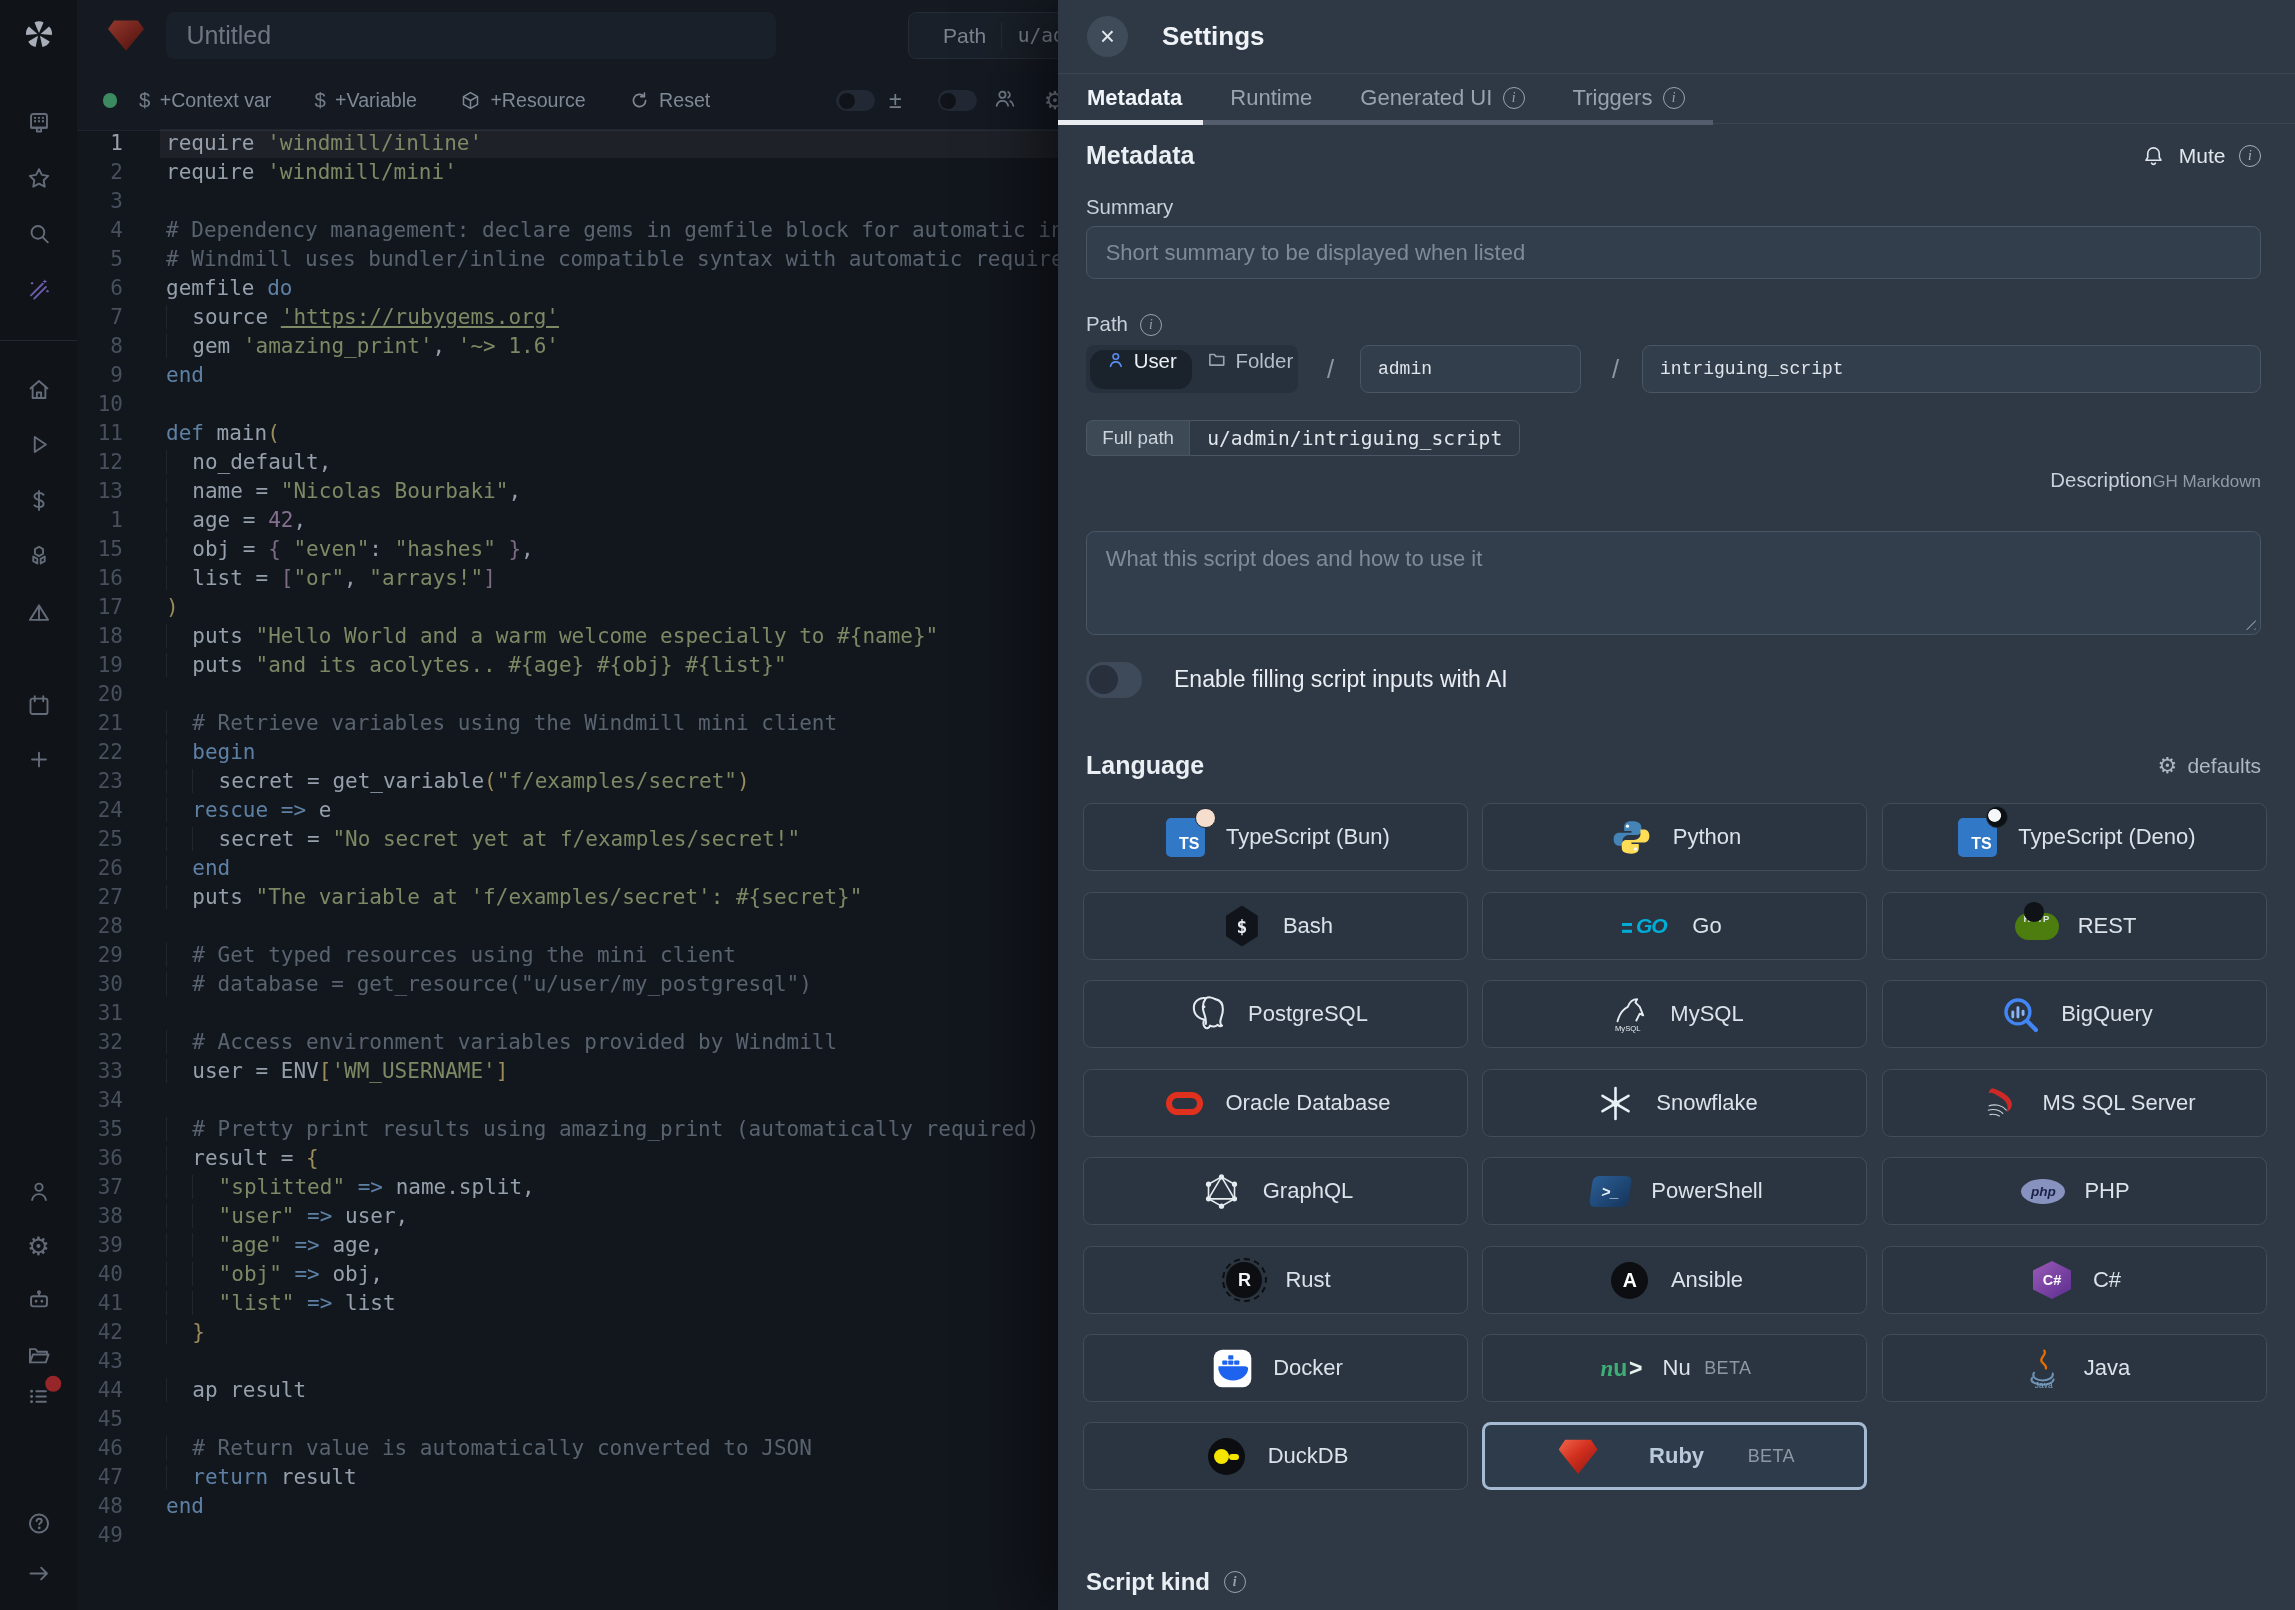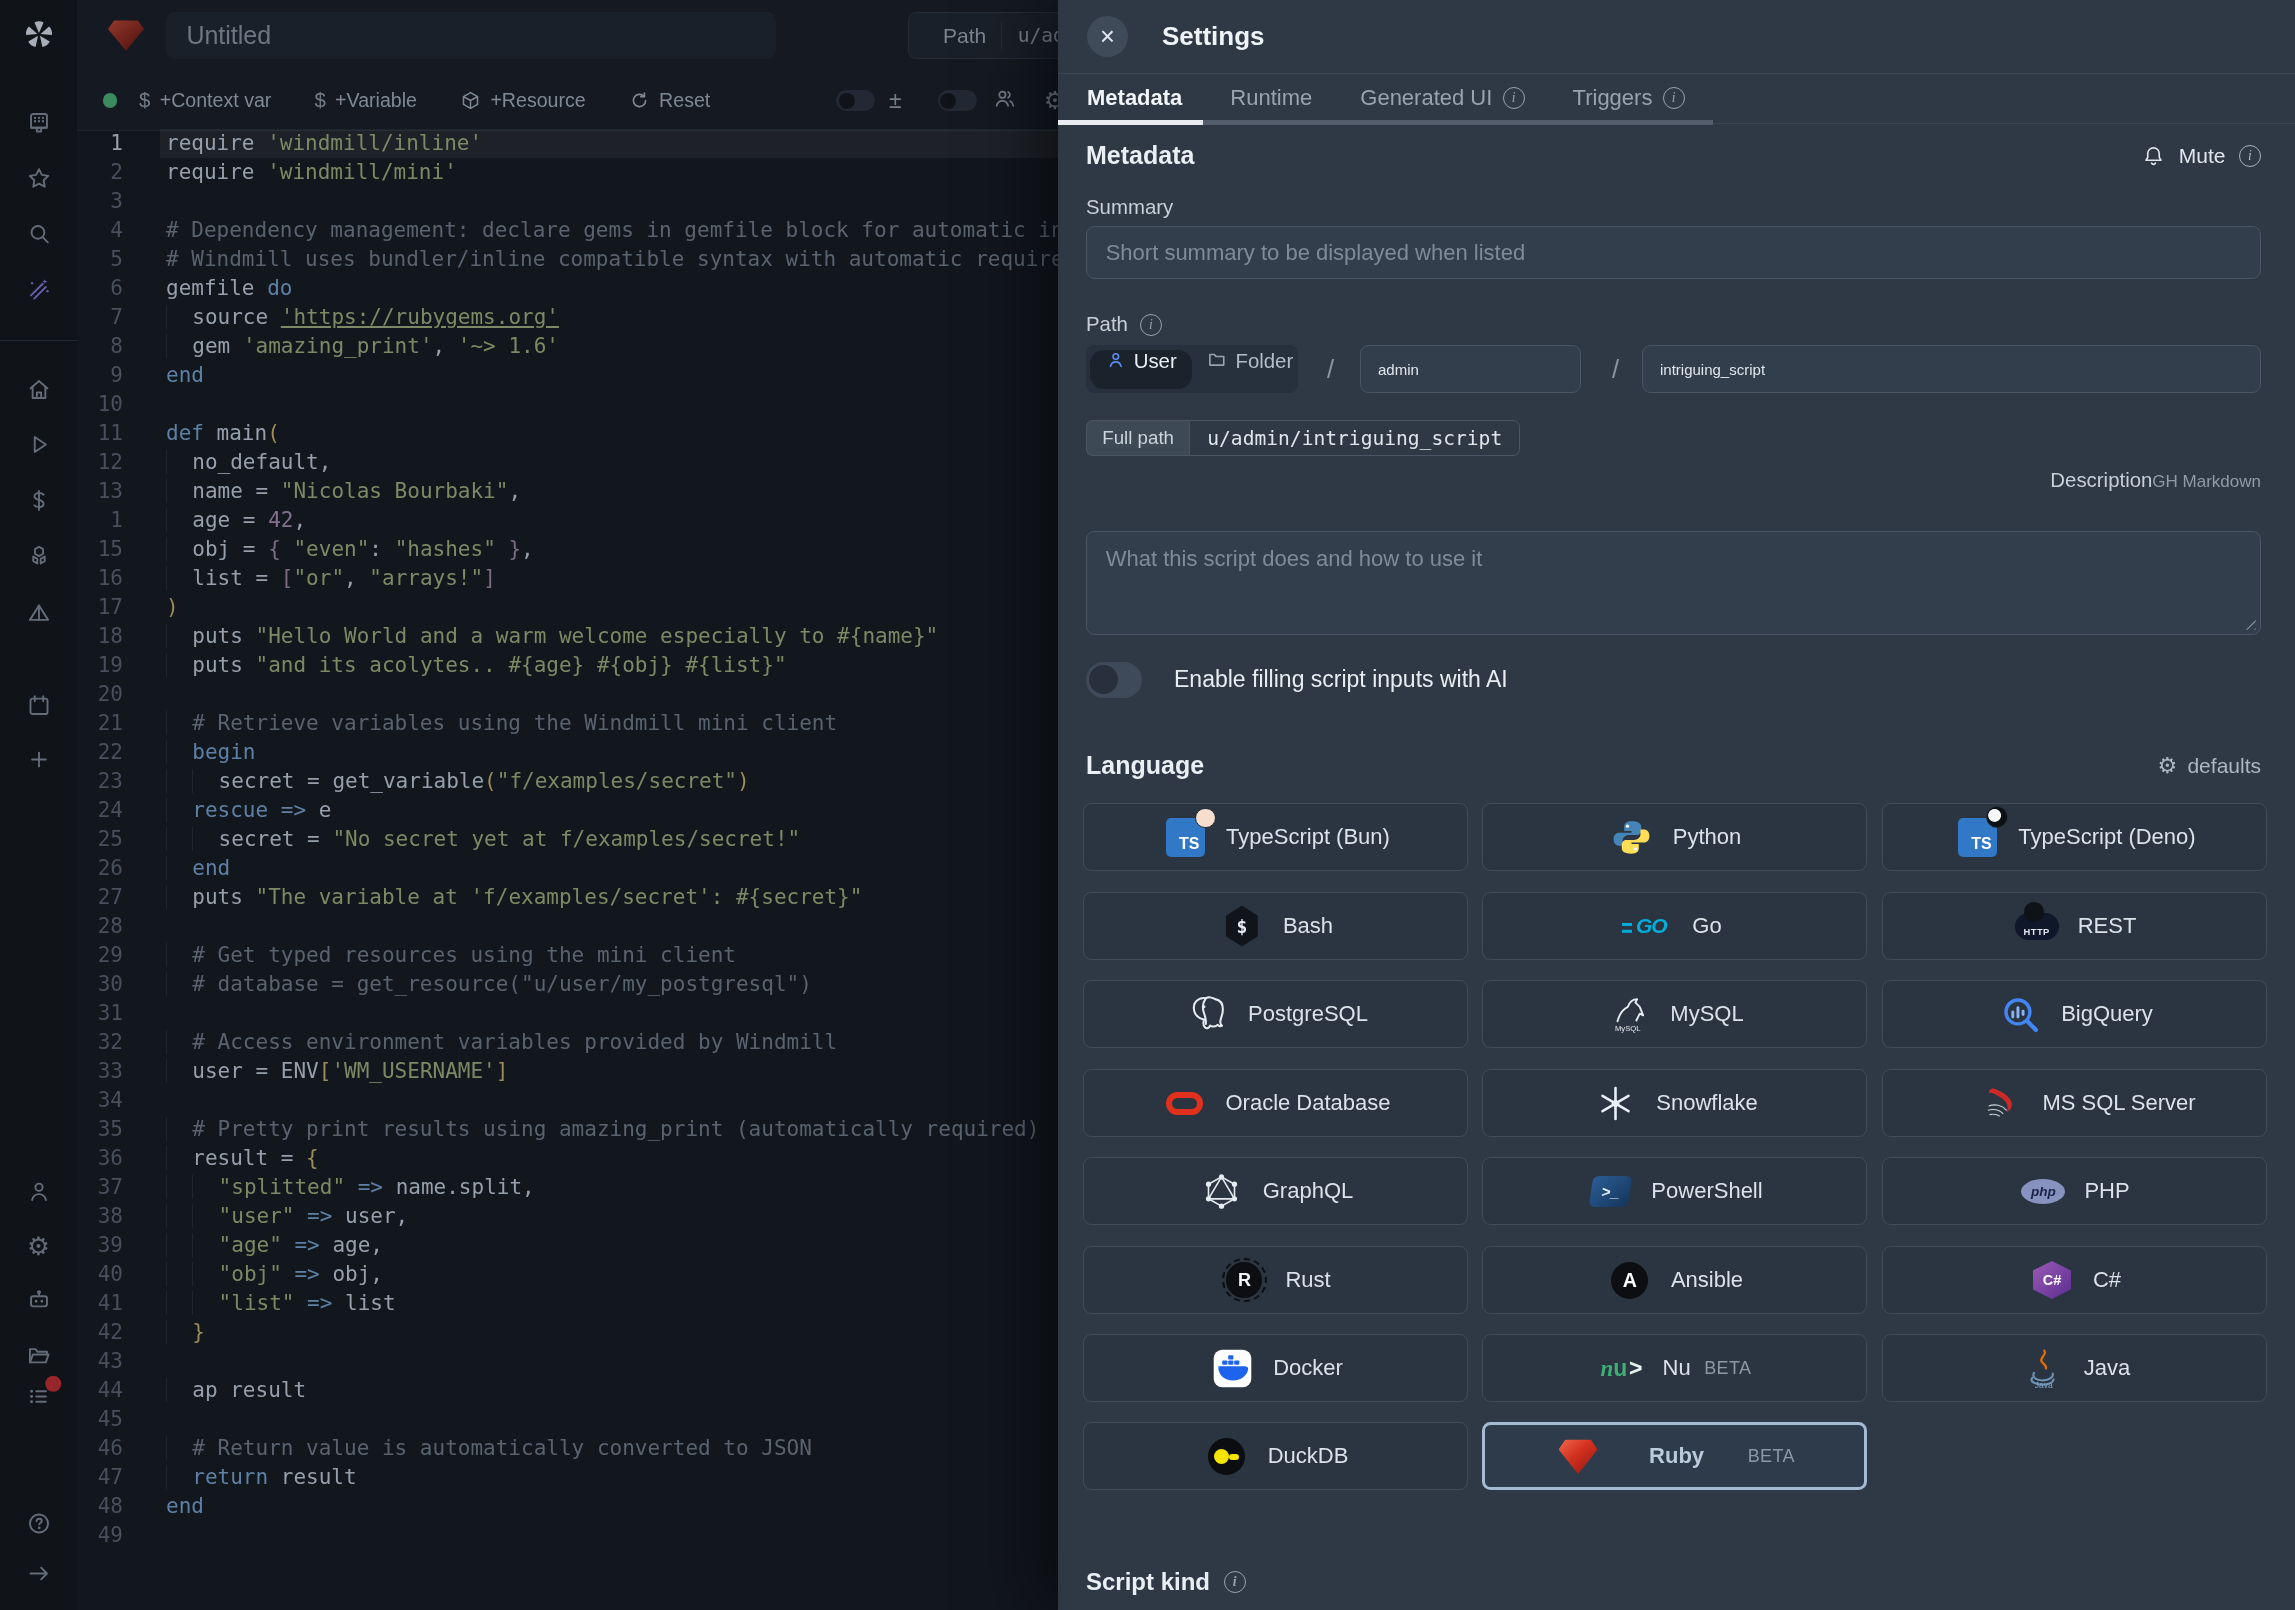--- a/index.html
+++ b/index.html
@@ -75,21 +75,21 @@
   .path-row{top:345px;height:48px}
   .seg{position:absolute;left:0;top:0;width:212px;height:48px;background:#27313d;border-radius:8.5px;display:flex;align-items:center;padding:0 4.3px;box-sizing:border-box}
   .seg-opt{height:39px;display:flex;gap:8.5px;padding:0 15.3px;border-radius:14px;color:#b3bdc8;font-size:20.4px;cursor:pointer}
   .seg-opt.selected{background:#1a222c;color:#eaeff4}
   .seg-opt.selected .seg-ic{color:#5b8def}
   .seg-ic{color:#97a2ae;display:inline-flex}
   .slash{position:absolute;top:0;height:48px;display:flex;align-items:center;font-size:25.5px;color:#8d97a3}
   .slash.s1{left:241px}.slash.s2{left:526px}
   .inp.owner{position:absolute;left:274px;top:0;width:221px;height:48px;display:flex;align-items:center;padding:0 17px}
   .inp.name{position:absolute;left:556px;top:0;right:0;height:48px;display:flex;align-items:center;padding:0 17px}
-  .inp .val{font-family:Liberation Sans, sans-serif;font-size:15px;color:#e0e6ec}
+  .inp .val{font-family:Liberation Mono, monospace;font-size:18px;color:#e0e6ec}
   .fullpath{top:420px;height:36px;display:inline-flex;align-items:stretch;right:auto}
   .fp-chip{display:flex;align-items:center;padding:0 15.3px;background:#3d4955;color:#ccd4dc;font-size:18.7px;border:0.9px solid #4a5665;border-right:none;border-radius:6.8px 0 0 6.8px}
   .fp-val{display:flex;align-items:center;padding:0 17px;border:0.9px solid #4a5665;border-radius:0 6.8px 6.8px 0;font-family:"DejaVu Sans Mono",monospace;font-size:19.6px;color:#dfe5eb}
   .l-desc-row{top:469px;display:flex;justify-content:flex-end;align-items:flex-end}
   .gh{font-size:17px;color:#8f9aa6}
   .desc{top:531px;height:104px;padding:13.6px 18.7px;position:absolute}
   .rsz{position:absolute;right:4.3px;bottom:4.3px;width:15.3px;height:15.3px;clip-path:polygon(100% 0,100% 100%,0 100%);background:repeating-linear-gradient(315deg,#72808f 0 1.7px,transparent 1.7px 6px)}
   .ai-row{top:661px;height:37px;display:flex;align-items:center;gap:32px}
   .tgl2{width:56px;height:36px;border-radius:18px;background:#3e4a59;position:relative;flex:none;cursor:pointer}
   .tgl2 i{position:absolute;left:3.4px;top:3.4px;width:29px;height:29px;border-radius:50%;background:#27303c}
@@ -105,21 +105,21 @@
   .lc-beta{font-size:18px;color:#8d98a4;margin-left:13.6px;letter-spacing:0.4px}
   .script-kind{top:1568px;display:flex;align-items:center;gap:13.6px;font-size:24px;font-weight:700;color:#eaeff4}
 
   
   .ic-ts{width:39px;height:39px;background:#3178C6;border-radius:5.1px;color:#fff;font-weight:700;font-size:16px;display:flex;align-items:flex-end;justify-content:flex-end;padding:0 5.1px 3.4px 0;box-sizing:border-box}
   .bun-badge{position:absolute;top:-5.1px;right:-6.8px;width:20.4px;height:20.4px;border-radius:50%;background:#f6dece;border:1.7px solid #222a33;box-sizing:border-box}
   .deno-badge{position:absolute;top:-6.8px;right:-6.8px;width:22px;height:22px;border-radius:50%;background:radial-gradient(circle at 38% 42%,#f5f7f9 0 6px,#0d1014 6.8px);border:1.7px solid #222a33;box-sizing:border-box}
   .ic-bash{width:37px;height:41px;background:#11151b;color:#e6ebf1;clip-path:polygon(50% 0,93% 25%,93% 75%,50% 100%,7% 75%,7% 25%);display:flex;align-items:center;justify-content:center;font-family:"DejaVu Sans Mono",monospace;font-weight:700;font-size:18px}
   .ic-go{color:#00ADD8;font-style:italic;font-weight:700;font-size:21px;letter-spacing:-0.9px;position:relative}
   .ic-go::before{content:"";position:absolute;left:-13.6px;top:9.4px;width:9.4px;height:2.6px;background:#00ADD8;box-shadow:0 6.8px 0 #00ADD8}
-  .ic-rest{width:44px;height:27px;background:#0f172a;border-radius:13.6px;position:relative;display:flex;align-items:flex-end;justify-content:center;color:#dfe5ec;font-size:9.4px;font-weight:700;letter-spacing:0.4px;padding-bottom:3px;box-sizing:border-box}
+  .ic-rest{width:44px;height:27px;background:#4d7c0f;border-radius:13.6px;position:relative;display:flex;align-items:flex-end;justify-content:center;color:#dfe5ec;font-size:9.4px;font-weight:700;letter-spacing:0.4px;padding-bottom:16px;box-sizing:border-box}
   .ic-rest::before{content:"";position:absolute;top:-10.2px;left:9.4px;width:19.6px;height:19.6px;border-radius:50%;background:#0f1318}
   .ic-oracle{width:37px;height:23px;border:6px solid #e0301e;border-radius:12px;box-sizing:border-box}
   .ic-php{width:44px;height:25px;background:#8892BF;border-radius:50%;display:flex;align-items:center;justify-content:center;color:#1a2248;font-weight:700;font-style:italic;font-size:13.6px}
   .ic-ps{width:39px;height:31px;background:linear-gradient(135deg,#2b5e94,#15355c);border-radius:6px;transform:skewX(-8deg);display:flex;align-items:center;justify-content:center;color:#eaf2fa;font-weight:700;font-size:15.3px}
   .ic-rust{width:36px;height:36px;border-radius:50%;background:#0c0e11;color:#f2f5f8;display:flex;align-items:center;justify-content:center;font-weight:700;font-size:18px;position:relative}
   .ic-rust::after{content:"";position:absolute;inset:-4.3px;border:2.6px dashed #0c0e11;border-radius:50%}
   .ic-ansible{width:37px;height:37px;border-radius:50%;background:#0c0e11;color:#fff;display:flex;align-items:center;justify-content:center;font-size:19.6px;font-weight:600}
   .ic-csharp{width:38px;height:38px;background:linear-gradient(135deg,#9a5bb5,#5c2d91);clip-path:polygon(50% 0,100% 25%,100% 75%,50% 100%,0 75%,0 25%);display:flex;align-items:center;justify-content:center;color:#fff;font-weight:700;font-size:14.5px}
   .ic-nu{display:flex;align-items:baseline;font-weight:700;font-size:23px;color:#3fae75}
   .ic-nu .nn{font-family:"Liberation Serif",serif;font-style:italic}

